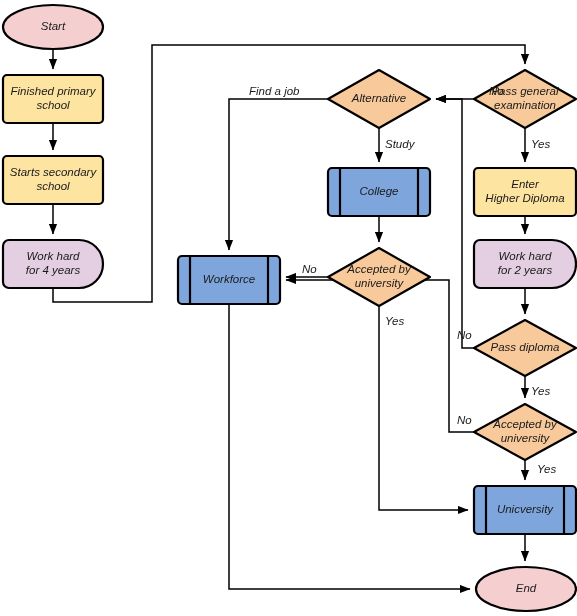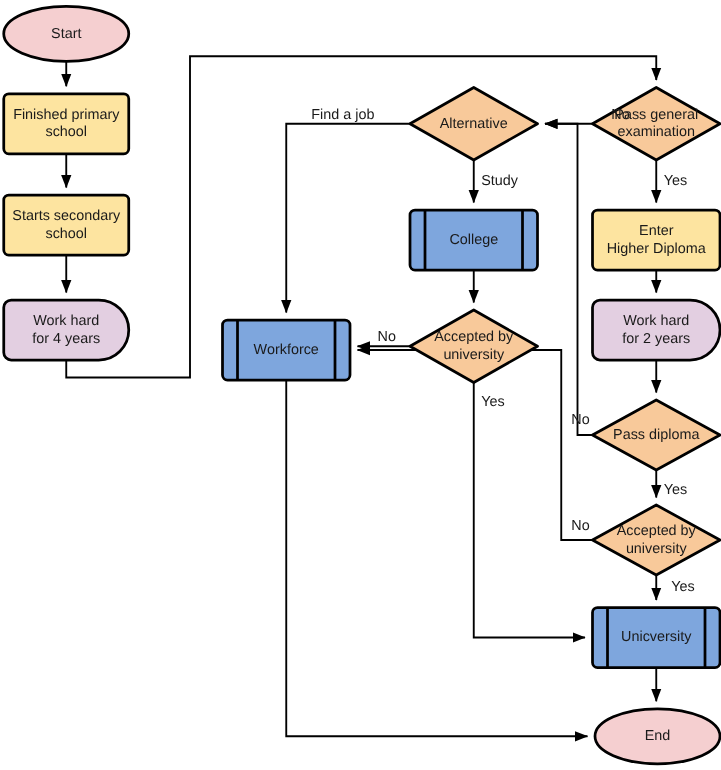--- a/index.html
+++ b/index.html
@@ -10,20 +10,21 @@
   body {
     width: 577px;
     height: 616px;
     font-family: "Liberation Sans", sans-serif;
     overflow: hidden;
   }
   #flowchart-root {
     position: relative;
     width: 473px;
     height: 616px;
+    font-style: italic;
   }
   svg#flow-svg {
     display: block;
     width: 577px;
     height: 616px;
   }
   .node-shape {
     stroke: #000000;
     stroke-width: 2.2;
     stroke-linejoin: round;

